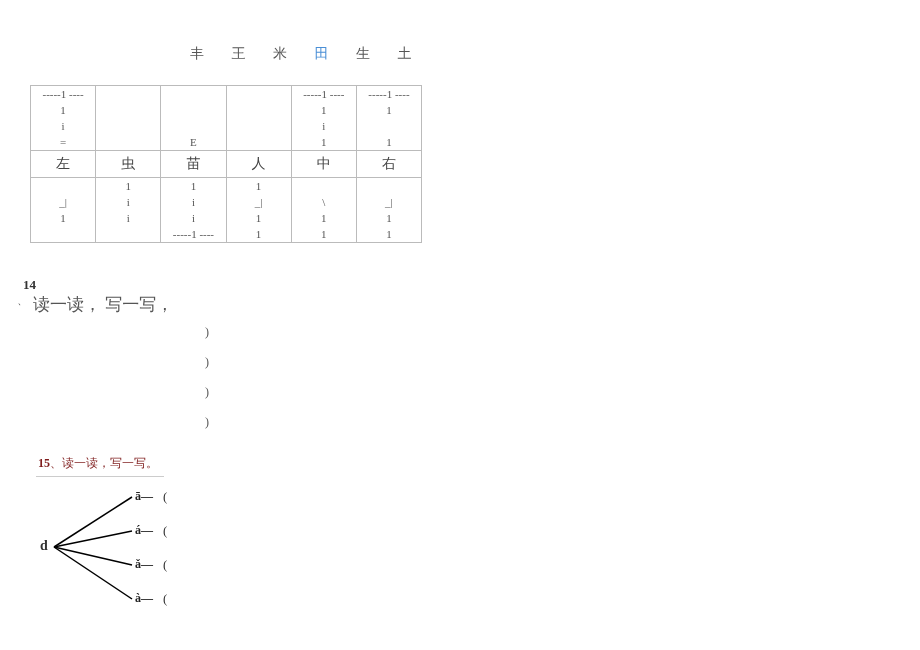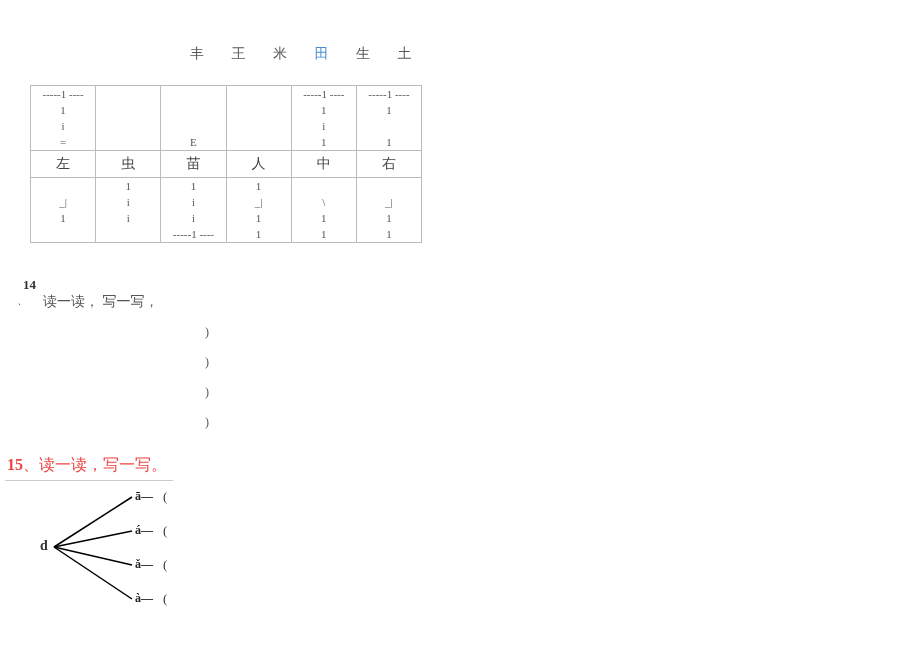--- a/index.html
+++ b/index.html
@@ -52,47 +52,46 @@
     position: absolute;
     top: 277px;
     left: 23px;
     font-size: 13px;
     font-weight: bold;
   }
   .q14-text {
     position: absolute;
     top: 293px;
     left: 33px;
-    font-size: 14px;
-    color: #555;
-    margin-left: 10px;
+    font-size: 17px;
+    color: #555;
   }
   .q14-dun {
     position: absolute;
     top: 293px;
     left: 17px;
     font-size: 11px;
     color: #555;
   }
   .paren-stack {
     position: absolute;
     top: 317px;
     left: 205px;
     font-size: 12px;
     color: #555;
     line-height: 30px;
   }
   .q15-box {
     position: absolute;
     top: 453px;
-    left: 5px;
+    left: 36px;
     border-bottom: 1px solid #ccc;
     padding: 2px 6px 4px 2px;
-    font-size: 16px;
-    color: #ef4444;
+    font-size: 12px;
+    color: #7f1d1d;
   }
   .q15-box b { font-weight: bold; }
   .diagram {
     position: absolute;
     top: 483px;
     left: 40px;
     width: 160px;
     height: 140px;
   }
   .d-letter {

